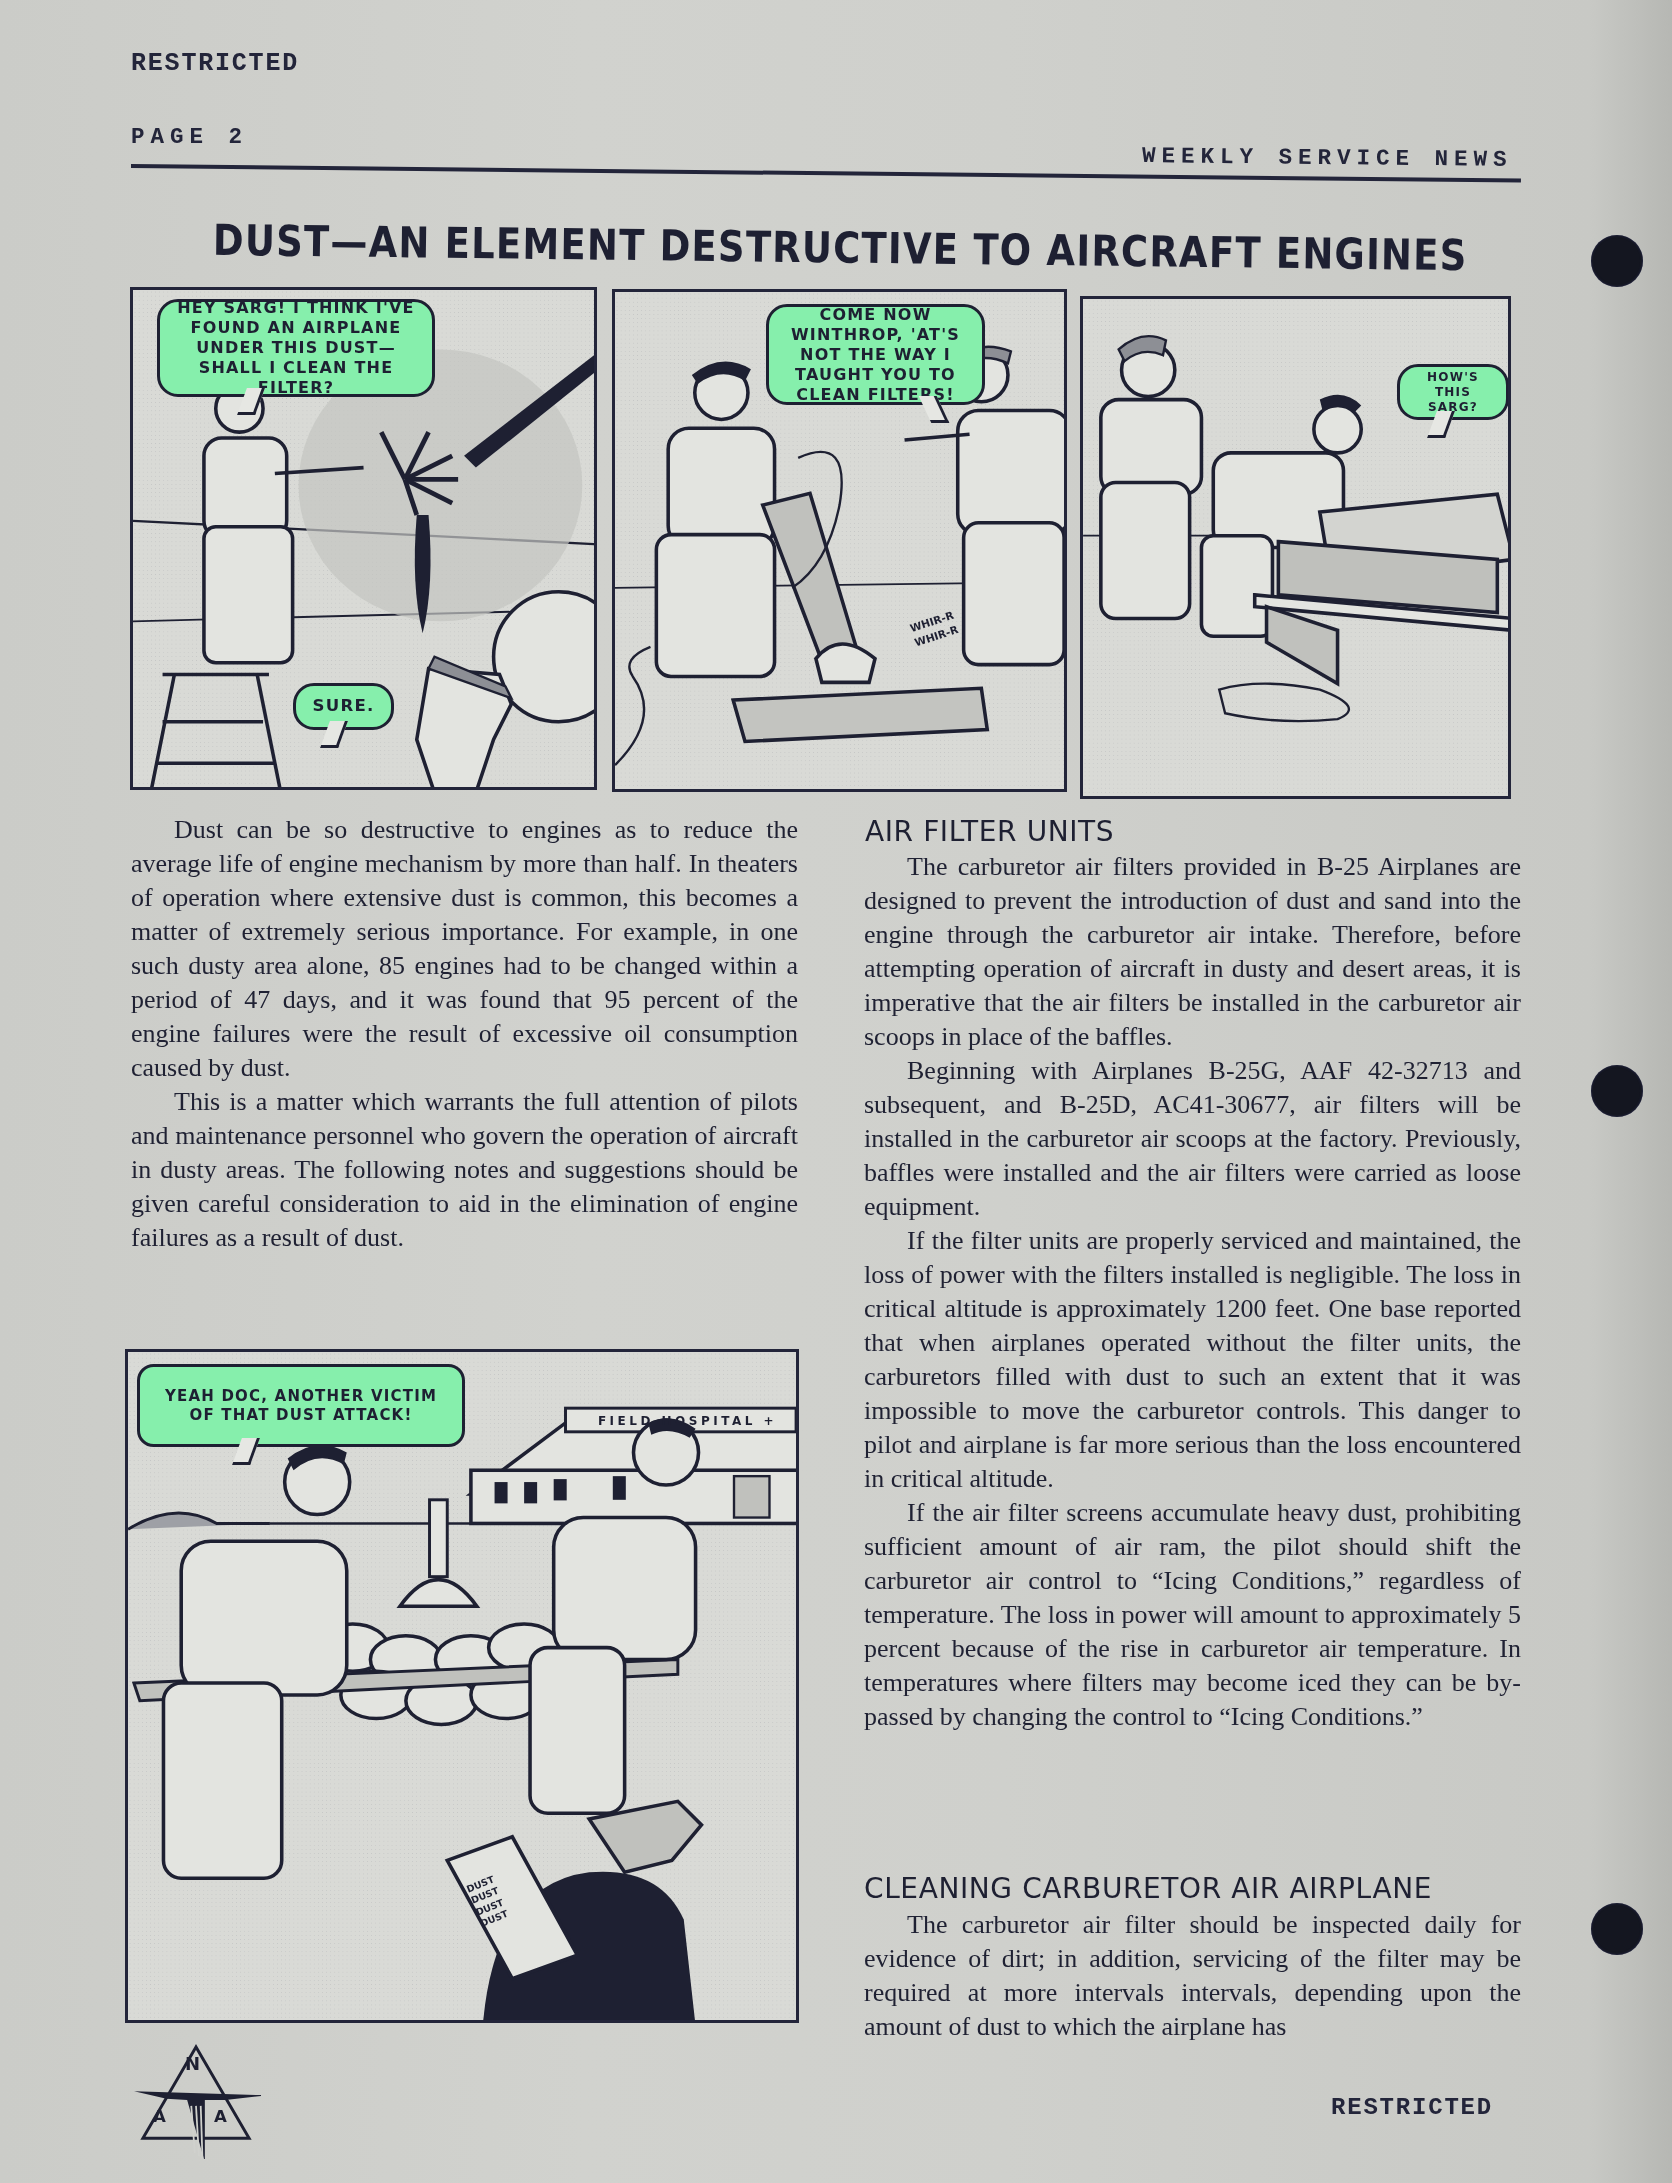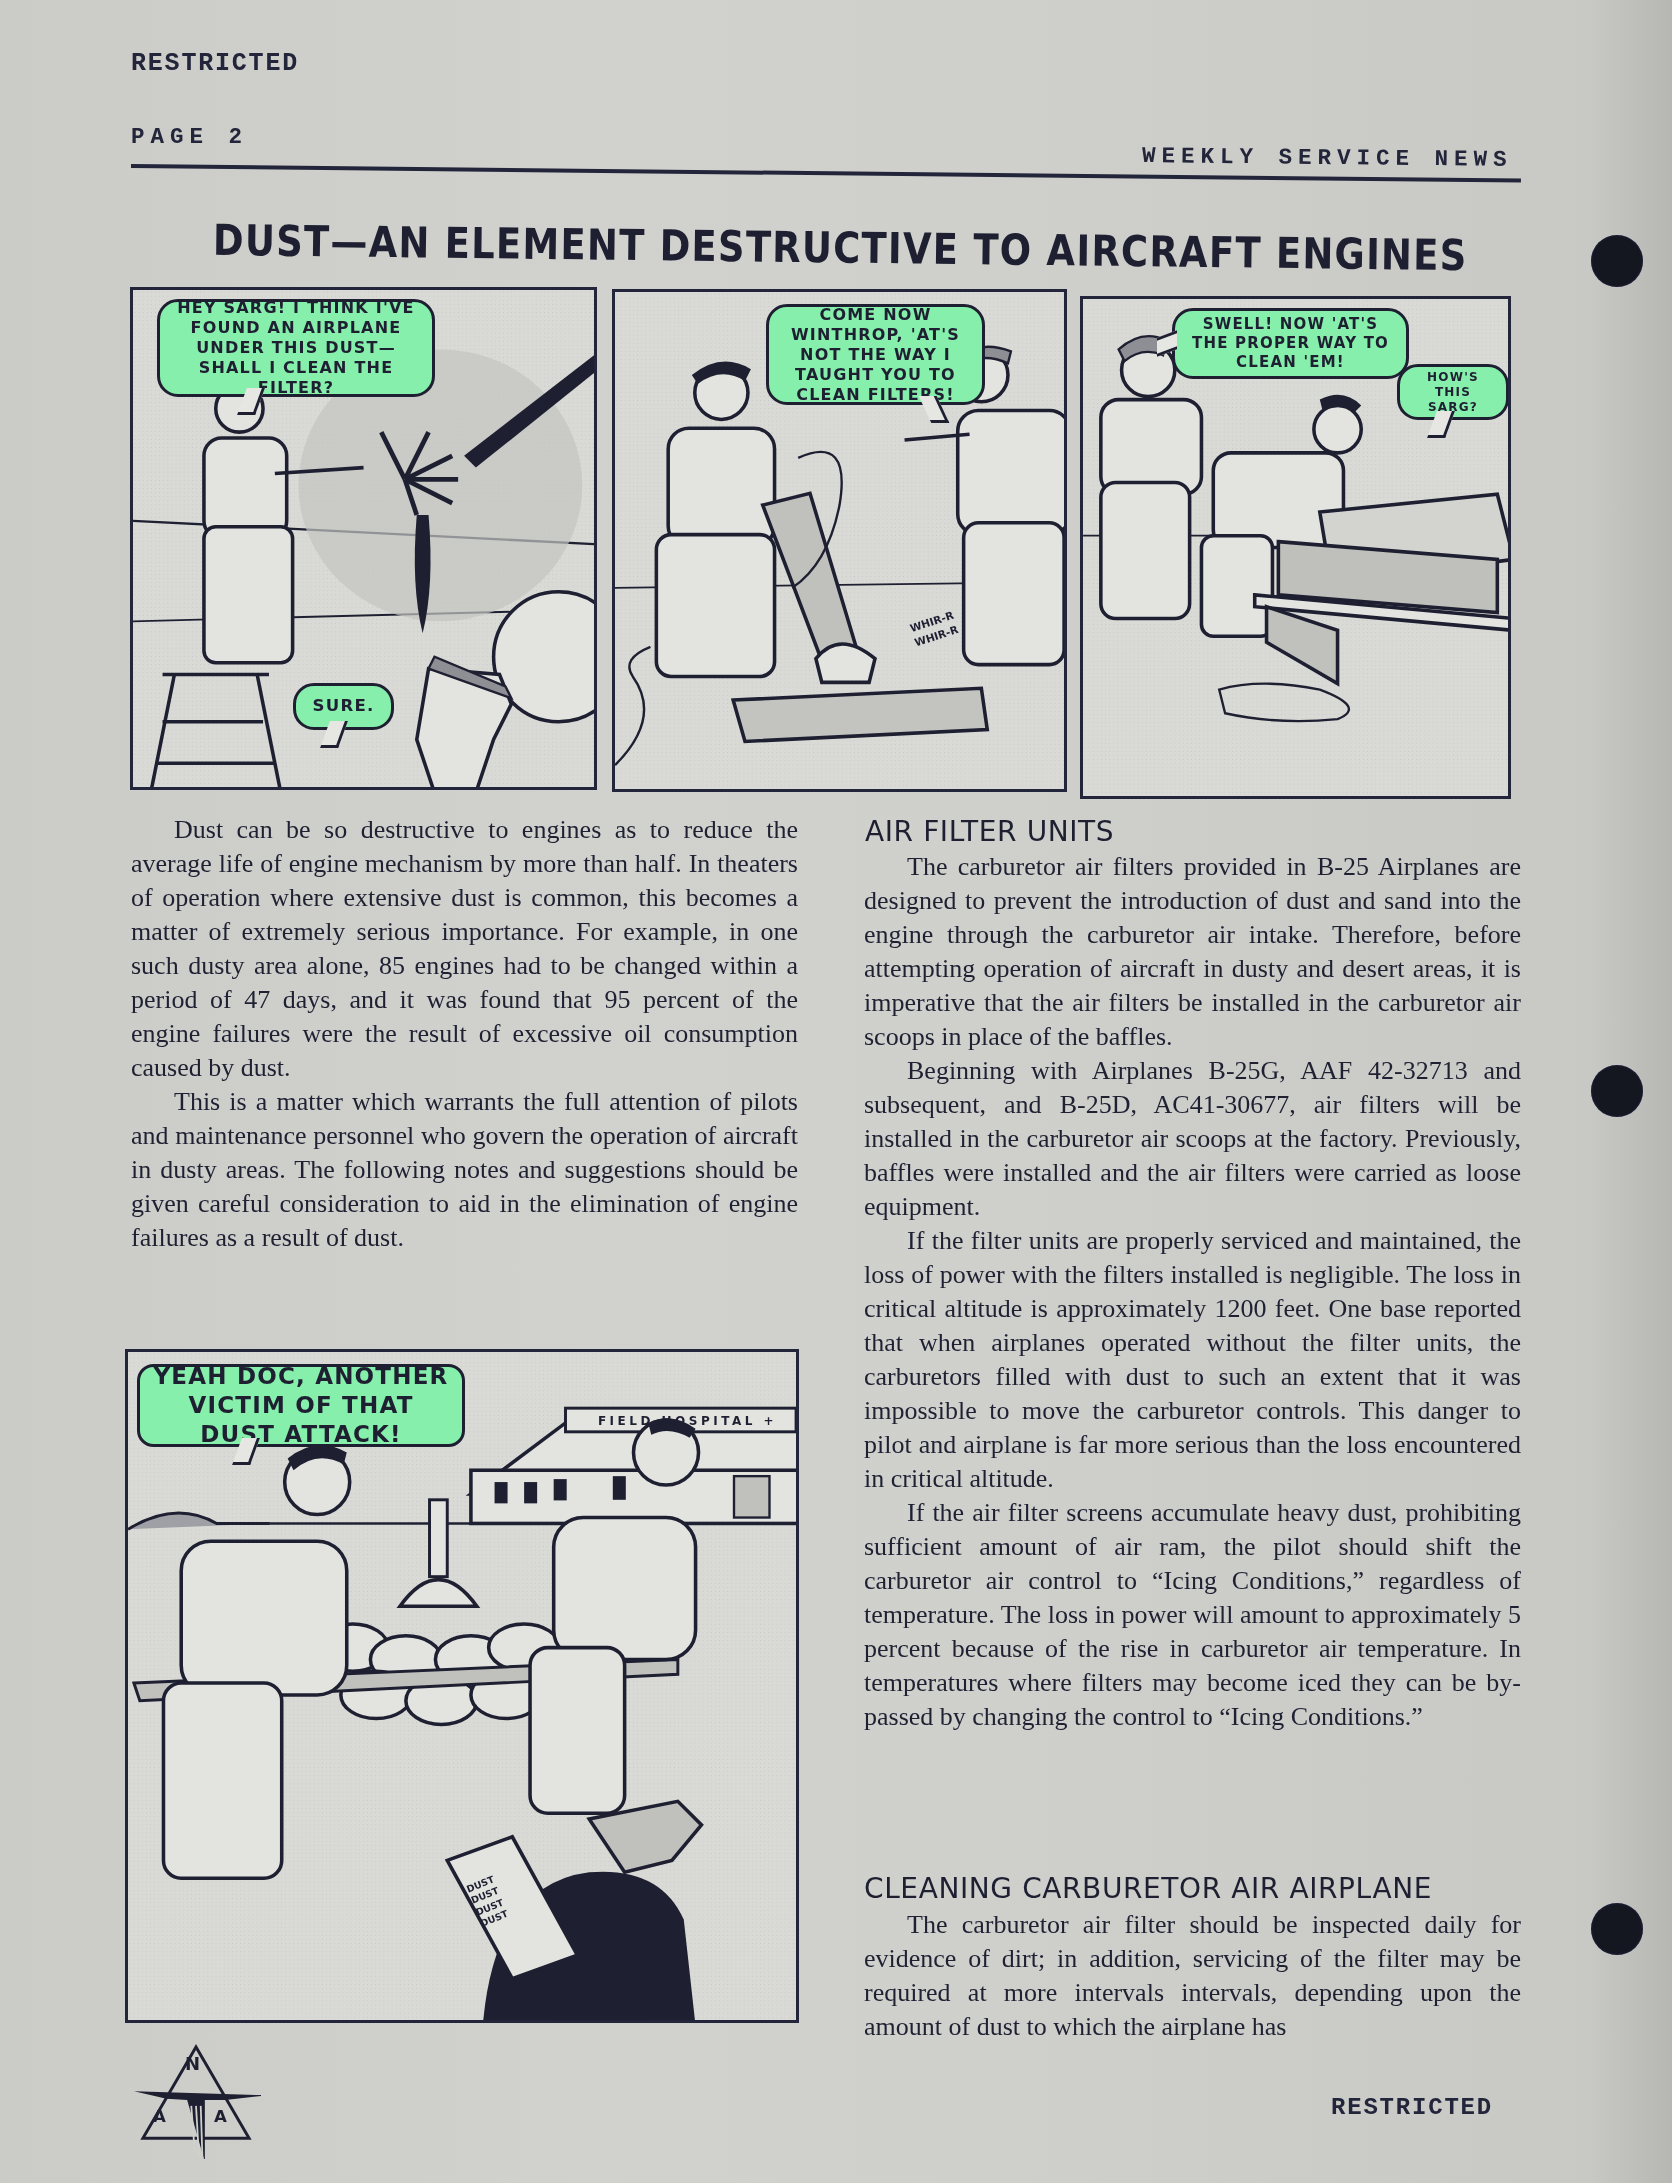--- a/index.html
+++ b/index.html
@@ -157,21 +157,20 @@
         <rect x="200" y="400" width="120" height="170" rx="20"></rect>
       </g>
       <path d="M60 85 Q100 50 140 70 L135 95 Q100 80 70 105 Z" fill="#8d8f95" stroke="#1e2032" stroke-width="4"></path>
       <path d="M400 170 Q440 150 470 180 L460 190 Q430 175 405 190 Z" fill="#1e2032"></path>
       <path d="M400 360 L700 330 L728 440 L420 480 Z" fill="#d3d4d0" stroke="#1e2032" stroke-width="6"></path>
       <path d="M330 410 L700 440 L700 530 L330 500 Z" fill="#bfc0bc" stroke="#1e2032" stroke-width="6"></path>
       <path d="M290 500 L728 540 L728 560 L290 520 Z" fill="#e3e4e0" stroke="#1e2032" stroke-width="6"></path>
       <path d="M310 520 L430 560 L430 650 L310 580 Z" fill="#c0c1bd" stroke="#1e2032" stroke-width="6"></path>
       <path d="M230 660 Q300 640 400 660 Q480 690 430 710 Q330 720 240 700 Z" fill="none" stroke="#1e2032" stroke-width="4"></path>
     </svg>
-    <div class="bubble tail-l" style="left:89px; top:9px; width:237px; height:71px; font-size:15px;">SWELL! NOW 'AT'S THE PROPER WAY TO CLEAN 'EM!</div>
     <div class="bubble tail-bl" style="left:314px; top:65px; width:112px; height:56px; font-size:12px;">HOW'S THIS SARG?</div>
   </div>
 
   <div class="body-text" style="left:131px; top:813px; width:667px;">
     <p>Dust can be so destructive to engines as to reduce the average life of engine mechanism by more than half. In theaters of operation where extensive dust is common, this becomes a matter of extremely serious importance. For example, in one such dusty area alone, 85 engines had to be changed within a period of 47 days, and it was found that 95 percent of the engine failures were the result of excessive oil consumption caused by dust.</p>
     <p>This is a matter which warrants the full attention of pilots and maintenance personnel who govern the operation of aircraft in dusty areas. The following notes and suggestions should be given careful consideration to aid in the elimination of engine failures as a result of dust.</p>
   </div>
 
   <div class="panel" style="left:125px; top:1349px; width:674px; height:674px;">
     <div class="dot-bg"></div>
@@ -207,21 +206,21 @@
         <circle cx="910" cy="170" r="55"></circle>
         <rect x="720" y="280" width="240" height="240" rx="50"></rect>
         <rect x="680" y="500" width="160" height="280" rx="30"></rect>
       </g>
       <path d="M270 180 Q320 140 370 170 L365 190 Q320 165 280 200 Z" fill="#1e2032"></path>
       <path d="M880 120 Q920 100 960 130 L950 145 Q915 125 885 140 Z" fill="#1e2032"></path>
       <path d="M600 1140 Q620 900 780 880 Q900 870 940 960 L960 1140 Z" fill="#1e2032"></path>
       <path d="M780 790 L930 760 L970 800 L920 860 L840 880 Z" fill="#c0c1bd" stroke="#1e2032" stroke-width="6"></path>
       <path d="M540 860 L650 820 L760 1020 L650 1060 Z" fill="#e3e4e0" stroke="#1e2032" stroke-width="6"></path>
     </svg>
-    <div class="bubble tail-bl" style="left:9px; top:12px; width:328px; height:83px; font-size:23px; border-radius:16.6px;">YEAH DOC, ANOTHER VICTIM OF THAT DUST ATTACK!</div>
+    <div class="bubble tail-bl" style="left:9px; top:12px; width:328px; height:83px; font-size:15px; border-radius:16.6px;">YEAH DOC, ANOTHER VICTIM OF THAT DUST ATTACK!</div>
     <div style="position:absolute; left:447px; top:62px; width:225px; text-align:center; font-family:'DejaVu Sans',sans-serif; font-size:12px; font-weight:bold; letter-spacing:3.5px; color:#1e2032;">FIELD HOSPITAL +</div>
     <div style="position:absolute; left:343px; top:515px; width:83px; transform:rotate(-22deg); font-family:'DejaVu Sans',sans-serif; font-size:9.5px; font-weight:bold; color:#1e2032; line-height:1.3;">
       <div>DUST</div>
       <div>DUST</div>
       <div>DUST</div>
       <div>DUST</div>
     </div>
   </div>
 
   <div class="heading" style="left:865px; top:815px;">AIR FILTER UNITS</div>

